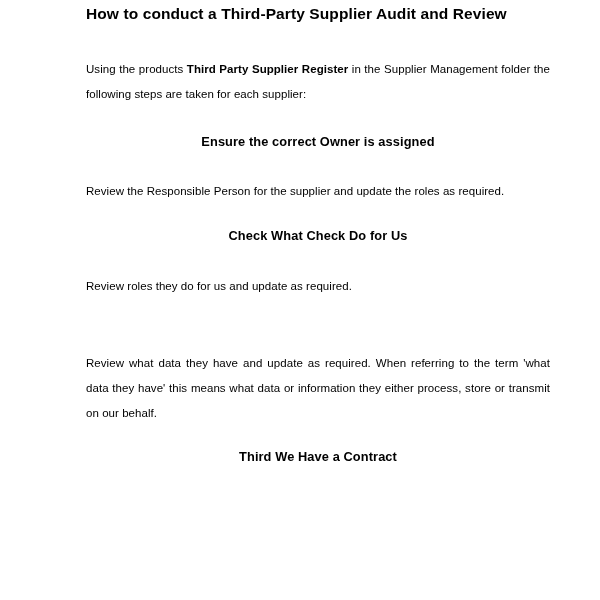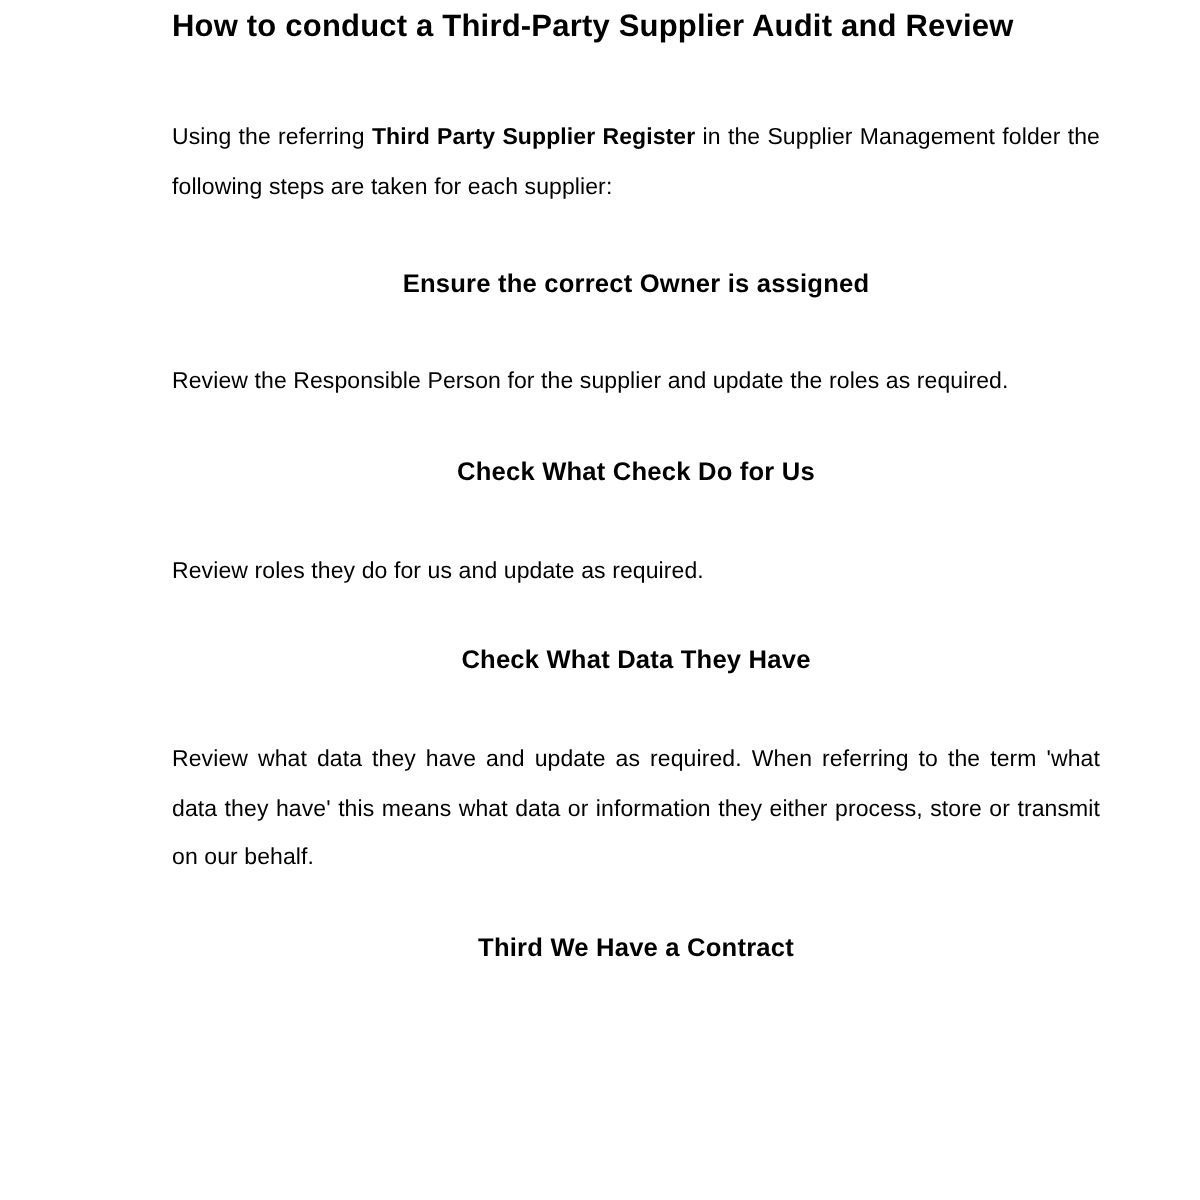--- a/index.html
+++ b/index.html
@@ -54,41 +54,40 @@
 </style>
 </head>
 <body>
 
 <div class="page">
 
   <h1 class="doc-title">How to conduct a Third-Party Supplier Audit and Review</h1>
 
   <div class="sp-title-to-par"></div>
 
-  <p class="body-par"><span>Using the referring </span><b>Third Party Supplier Register</b><span> in the Supplier Management folder the following steps are taken for each supplier:</span></p>
+  <p class="body-par"><span>Using the products </span><b>Third Party Supplier Register</b><span> in the Supplier Management folder the following steps are taken for each supplier:</span></p>
 
   <div class="sp-par-to-head"></div>
 
   <h2 class="heading">Ensure the correct Owner is assigned</h2>
 
   <div class="sp-head-to-par"></div>
 
   <p class="body-par">Review the Responsible Person for the supplier and update the roles as required.</p>
 
   <div class="sp-par-to-head2"></div>
 
   <h2 class="heading">Check What Check Do for Us</h2>
 
   <div class="sp-head-to-par"></div>
 
   <p class="body-par">Review roles they do for us and update as required.</p>
 
   <div class="sp-par-to-head2"></div>
 
-  <h2 class="heading">Check What Data They Have</h2>
 
   <div class="sp-head-to-par"></div>
 
   <p class="body-par">Review what data they have and update as required. When referring to the term 'what data they have' this means what data or information they either process, store or transmit on our behalf.</p>
 
   <div class="sp-par-to-head2"></div>
 
   <h2 class="heading">Third We Have a Contract</h2>
 
   <div class="sp-head-to-par"></div>

